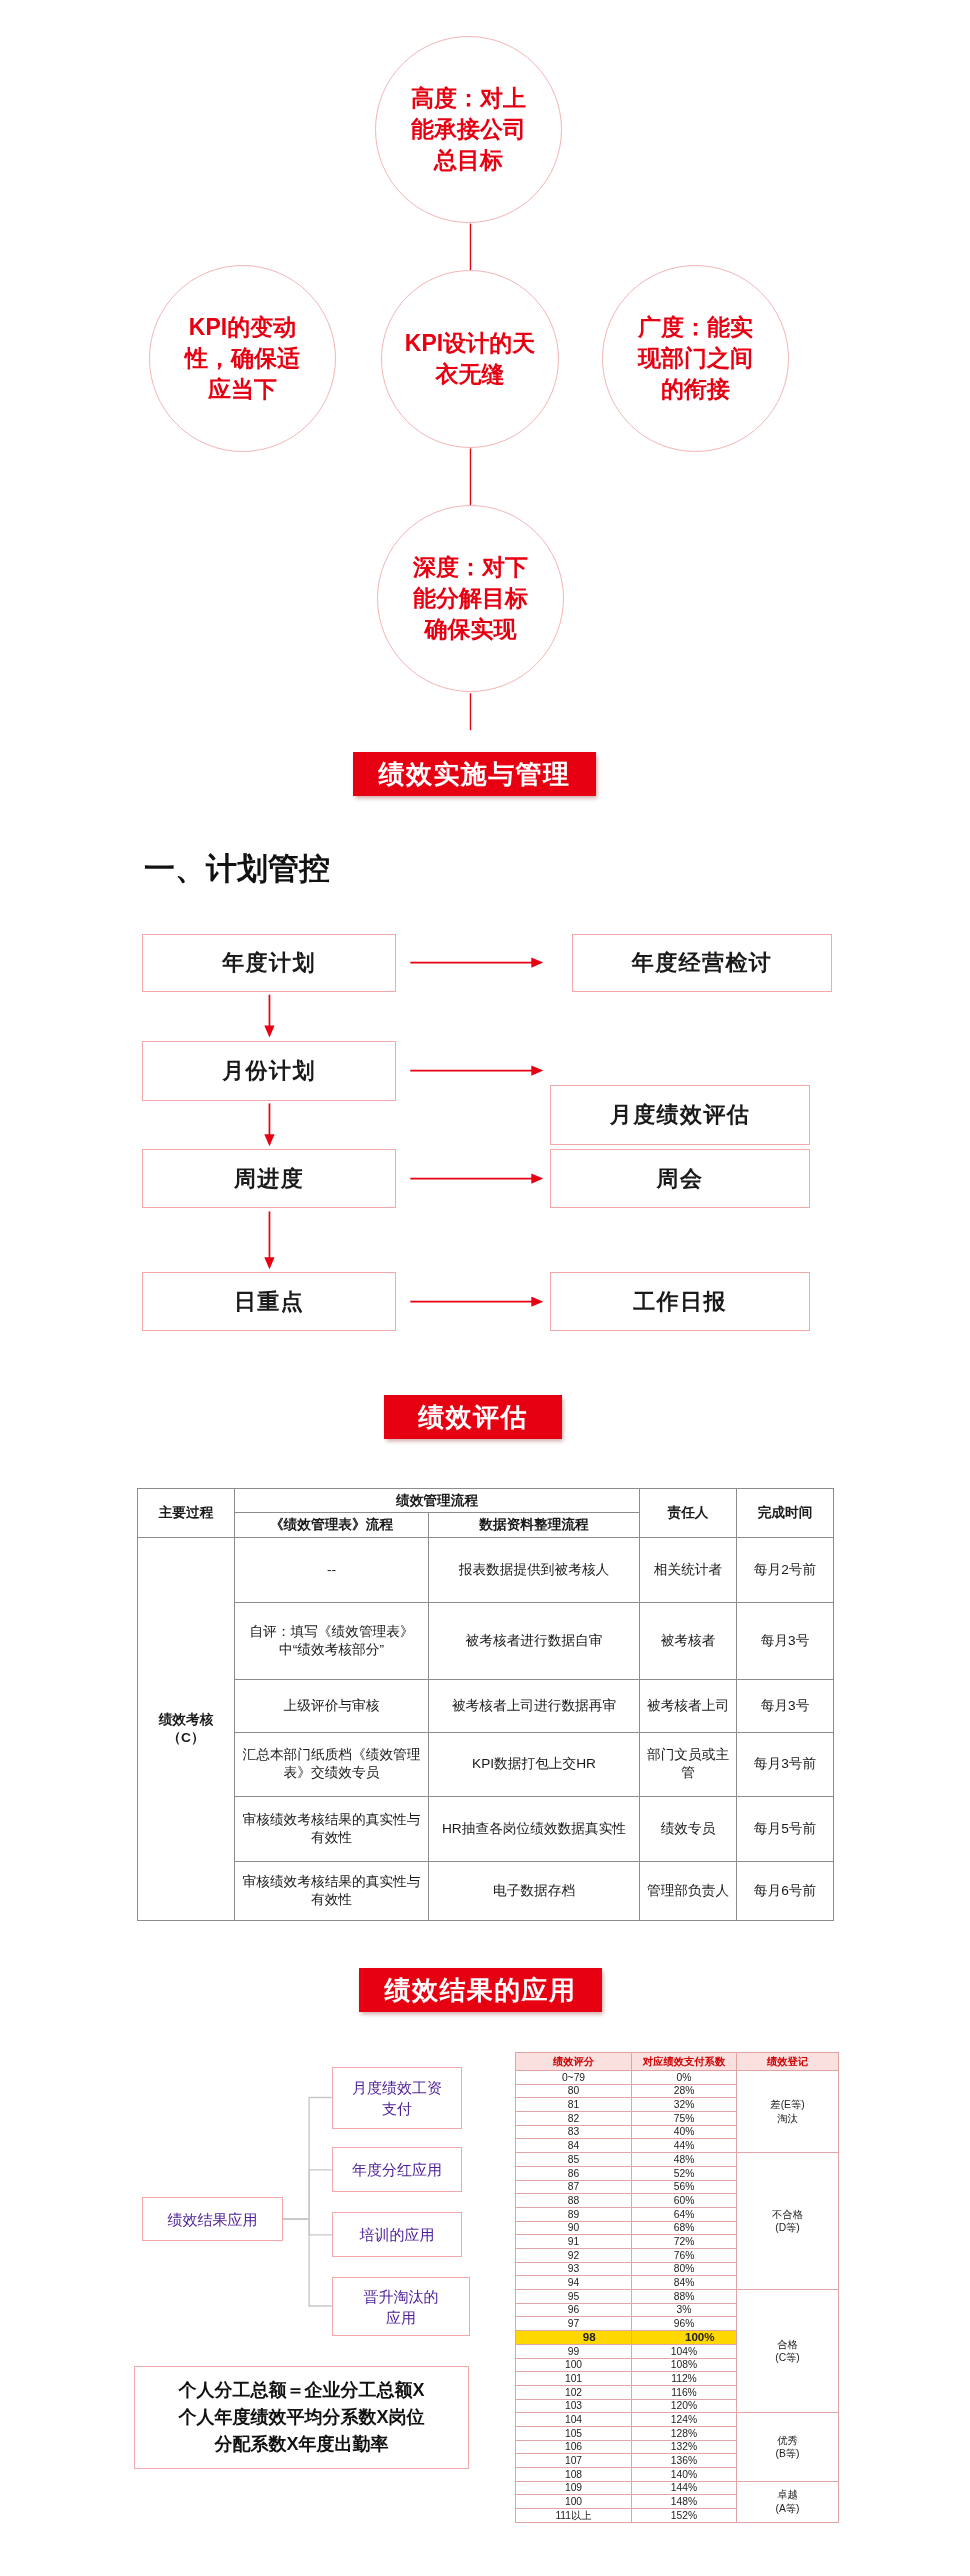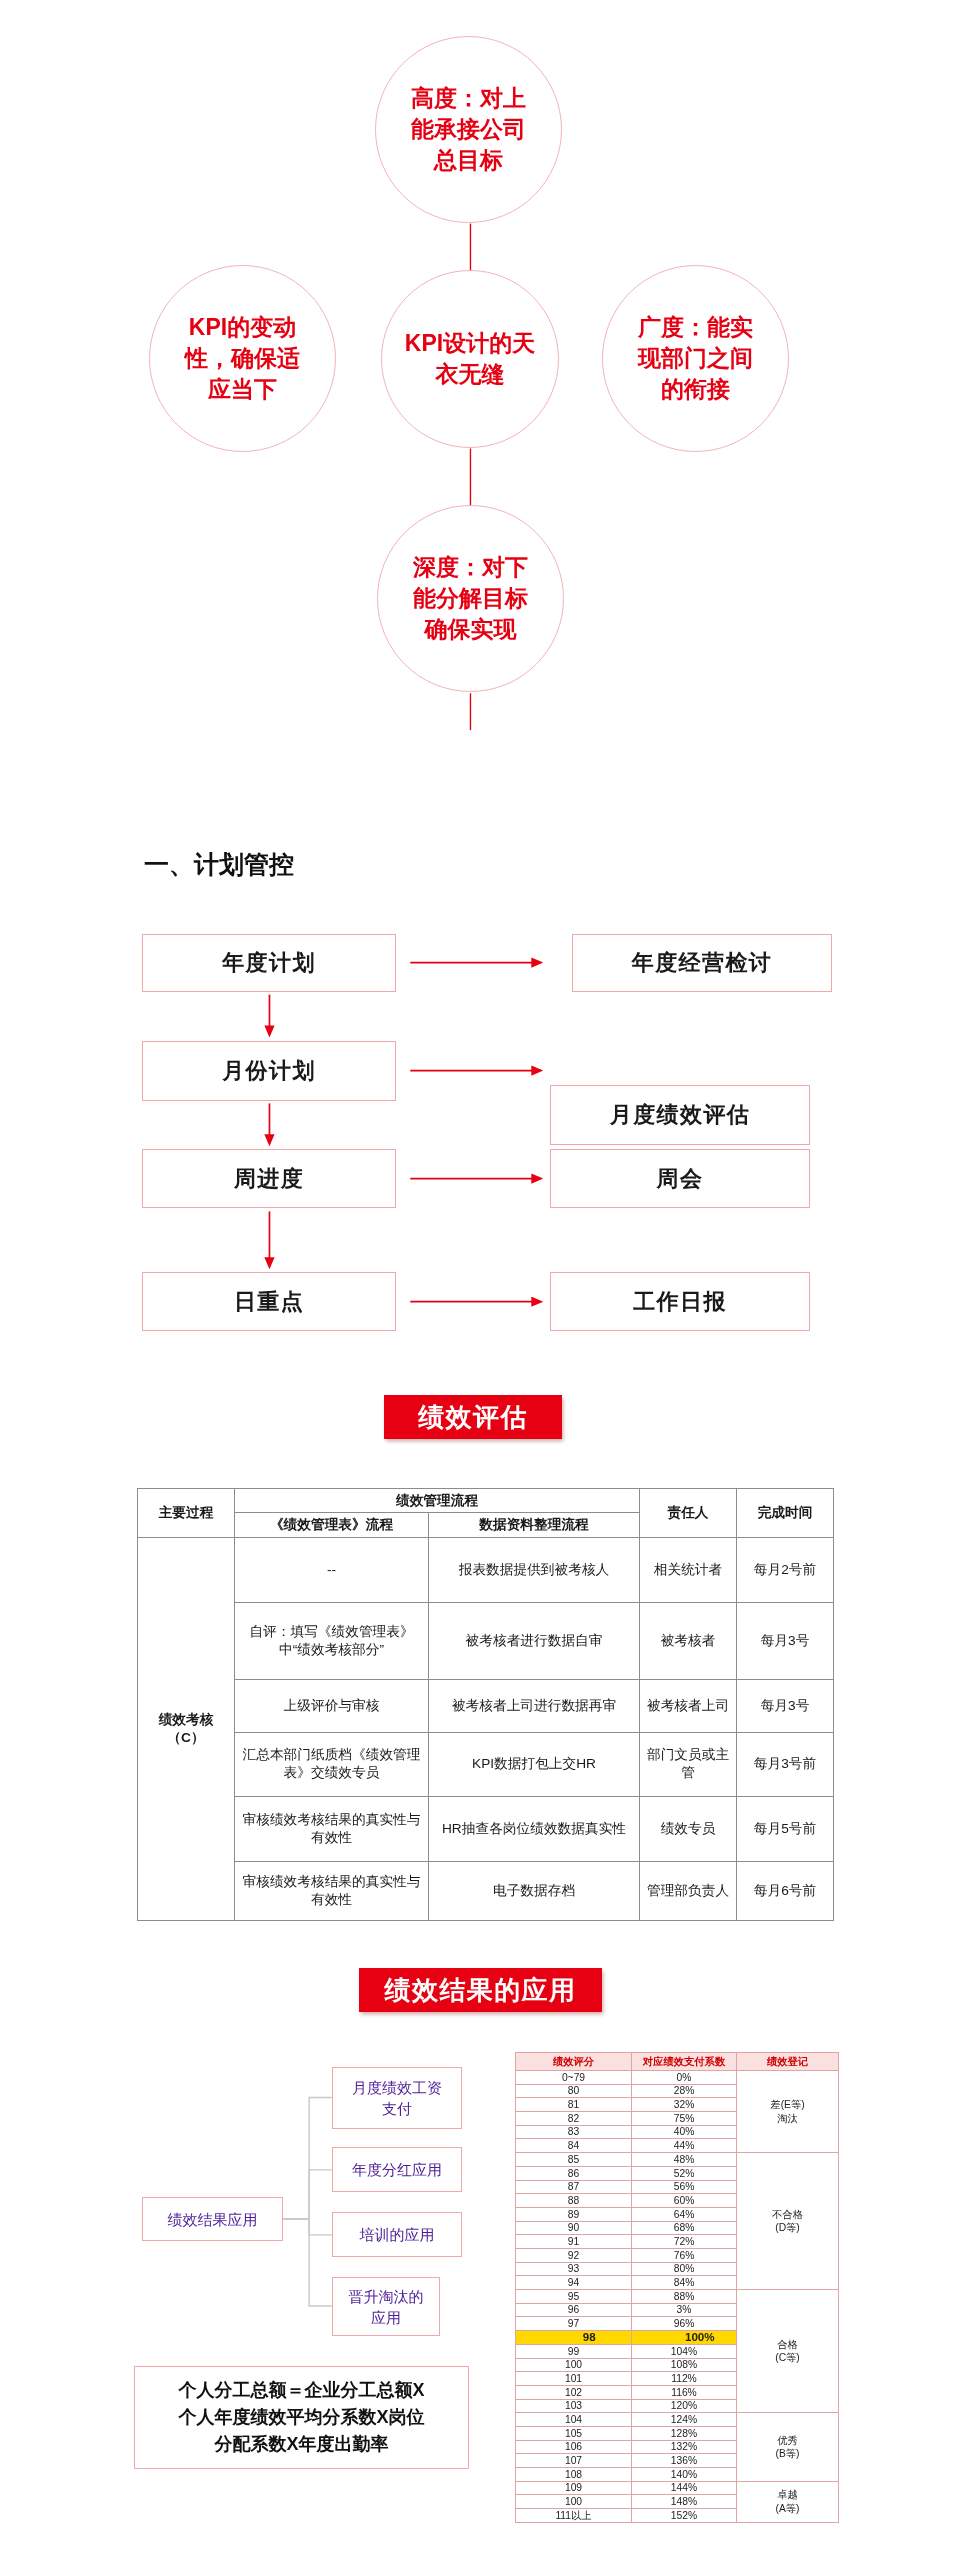--- a/index.html
+++ b/index.html
@@ -18,21 +18,21 @@
     display:flex; align-items:center; justify-content:center;
     text-align:center; white-space:pre-line; font-size:23px; line-height:1.35;
   }
 
   .banner {
     position:absolute; background:#e60012; color:#fff; font-weight:bold;
     display:flex; align-items:center; justify-content:center;
     font-size:26px; letter-spacing:1.4px; box-shadow:2.1px 2.7px 4.1px rgba(120,0,0,.35);
   }
 
-  .heading { position:absolute; font-size:25px; font-weight:bold; color:#111; }
+  .heading { position:absolute; font-size:31px; font-weight:bold; color:#111; }
 
   .flow-box {
     position:absolute; border:0.7px solid #f0a8a8; background:#fff;
     display:flex; align-items:center; justify-content:center;
     font-size:22px; font-weight:bold; color:#1a1a1a; letter-spacing:1.4px;
   }
 
   .eval-table {
     position:absolute; border-collapse:collapse; table-layout:fixed;
     font-size:13.7px; color:#1a1a1a; background:#fff;
@@ -107,20 +107,21 @@
 应当下</div>
   <div class="circle" style="left:381px;top:270px;width:178px;height:178px;">KPI设计的天
 衣无缝</div>
   <div class="circle" style="left:602px;top:265px;width:187px;height:187px;">广度：能实
 现部门之间
 的衔接</div>
   <div class="circle" style="left:377px;top:505px;width:187px;height:187px;">深度：对下
 能分解目标
 确保实现</div>
 
+  <div class="banner" style="left:353px;top:752px;width:243px;height:44px;">绩效实施与管理</div>
 
   <div class="heading" style="left:144px;top:848px;">一、计划管控</div>
 
   <div class="flow-box" style="left:142px;top:934px;width:254px;height:58px;">年度计划</div>
   <div class="flow-box" style="left:572px;top:934px;width:260px;height:58px;">年度经营检讨</div>
   <div class="flow-box" style="left:142px;top:1041px;width:254px;height:60px;">月份计划</div>
   <div class="flow-box" style="left:550px;top:1041px;width:260px;height:60px;margin-top:44px;">月度绩效评估</div>
   <div class="flow-box" style="left:142px;top:1149px;width:254px;height:59px;">周进度</div>
   <div class="flow-box" style="left:550px;top:1149px;width:260px;height:59px;">周会</div>
   <div class="flow-box" style="left:142px;top:1272px;width:254px;height:59px;">日重点</div>
@@ -190,21 +191,21 @@
       </tbody>
   </table>
 
   <div class="banner" style="left:359px;top:1968px;width:243px;height:44px;">绩效结果的应用</div>
 
   <div class="app-box" style="left:142px;top:2197px;width:141px;height:44px;">绩效结果应用</div>
   <div class="app-box" style="left:332px;top:2067px;width:130px;height:62px;">月度绩效工资
 支付</div>
   <div class="app-box" style="left:332px;top:2147px;width:130px;height:45px;">年度分红应用</div>
   <div class="app-box" style="left:332px;top:2212px;width:130px;height:45px;">培训的应用</div>
-  <div class="app-box" style="left:332px;top:2277px;width:108px;height:59px;">晋升淘汰的
+  <div class="app-box" style="left:332px;top:2277px;width:138px;height:59px;">晋升淘汰的
 应用</div>
   <div class="formula-box" style="left:134px;top:2366px;width:335px;height:103px;">个人分工总额＝企业分工总额X
 个人年度绩效平均分系数X岗位
 分配系数X年度出勤率</div>
 
   <table class="score-table" style="left:515px;top:2052px;width:323px;">
     <colgroup>
       <col style="width:116px">
         <col style="width:105px">
         <col style="width:102px">

